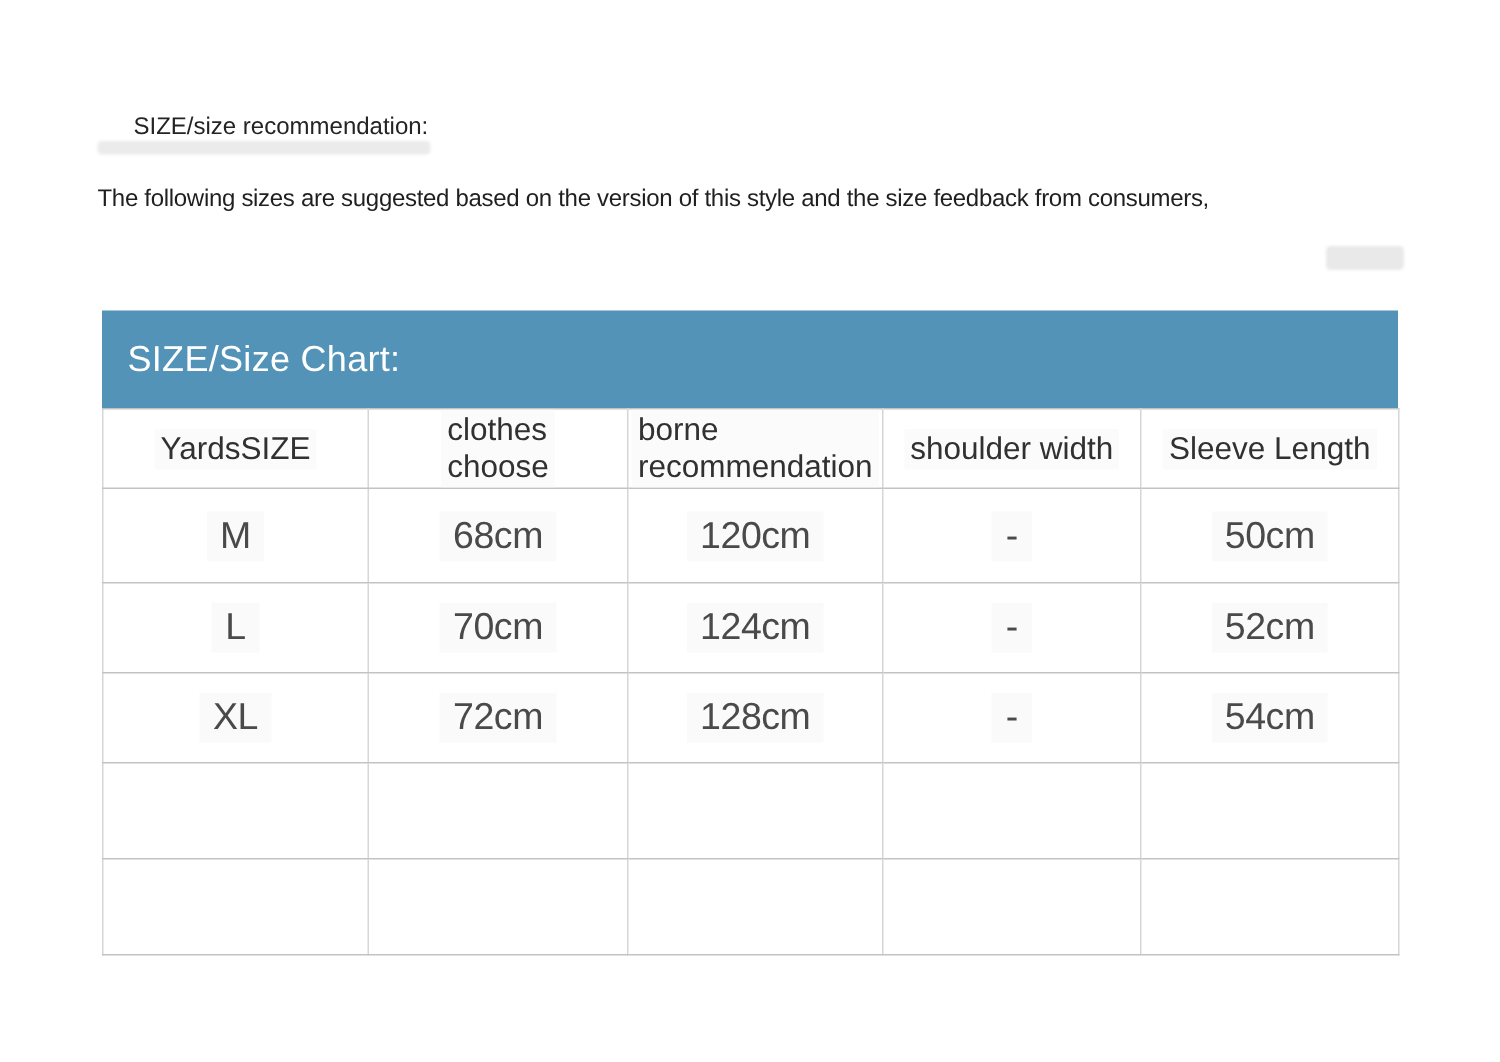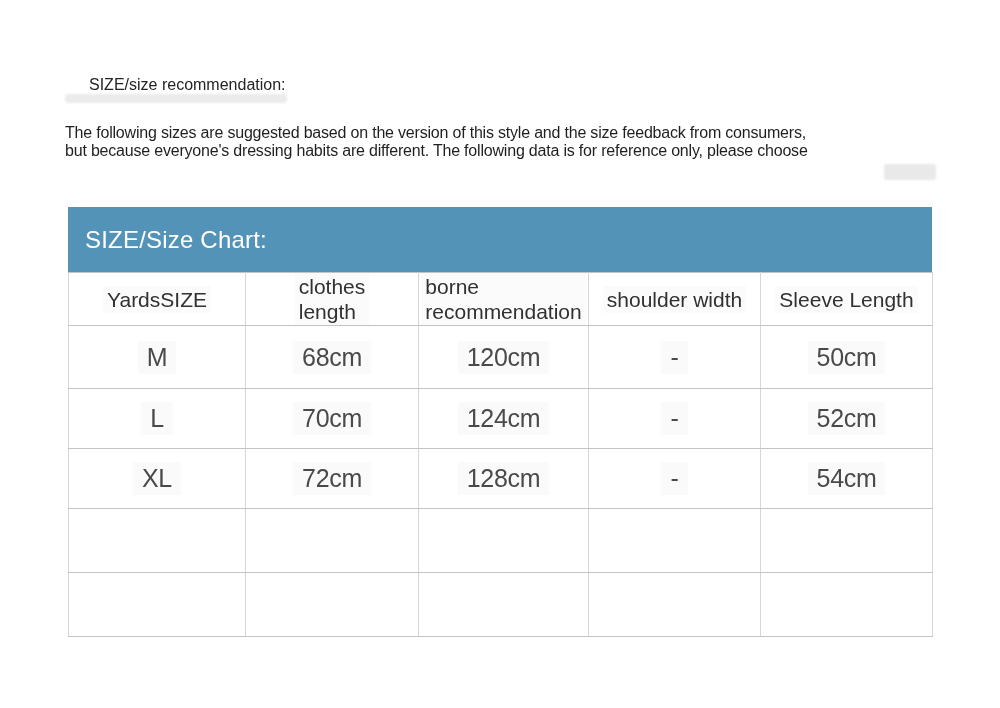--- a/index.html
+++ b/index.html
@@ -115,21 +115,20 @@
 </head>
 <body>
 
 <div class="heading">SIZE/size recommendation:</div>
 
 <div class="artifact a1"></div>
 <div class="artifact a2"></div>
 
 <div class="intro">
   <div class="line">The following sizes are suggested based on the version of this style and the size feedback from consumers,</div>
-  <div class="line">but because everyone's dressing habits are different. The following data is for reference only, please choose</div>
 </div>
 
 <div class="chart-title-bar">
   <span class="title">SIZE/Size Chart:</span>
 </div>
 
 <table class="size-table">
   <colgroup>
     <col style="width:177px">
     <col style="width:173px">
@@ -138,21 +137,21 @@
     <col style="width:172px">
   </colgroup>
   <thead>
     <tr class="row-header">
       <th>
         <span class="thblock"><span class="l">YardsSIZE</span></span>
       </th>
       <th>
         <span class="thblock">
           <span class="l">clothes</span>
-          <span class="l">length</span>
+          <span class="l">choose</span>
         </span>
       </th>
       <th>
         <span class="thblock">
           <span class="l">borne</span>
           <span class="l">recommendation</span>
         </span>
       </th>
       <th>
         <span class="thblock"><span class="l">shoulder width</span></span>

